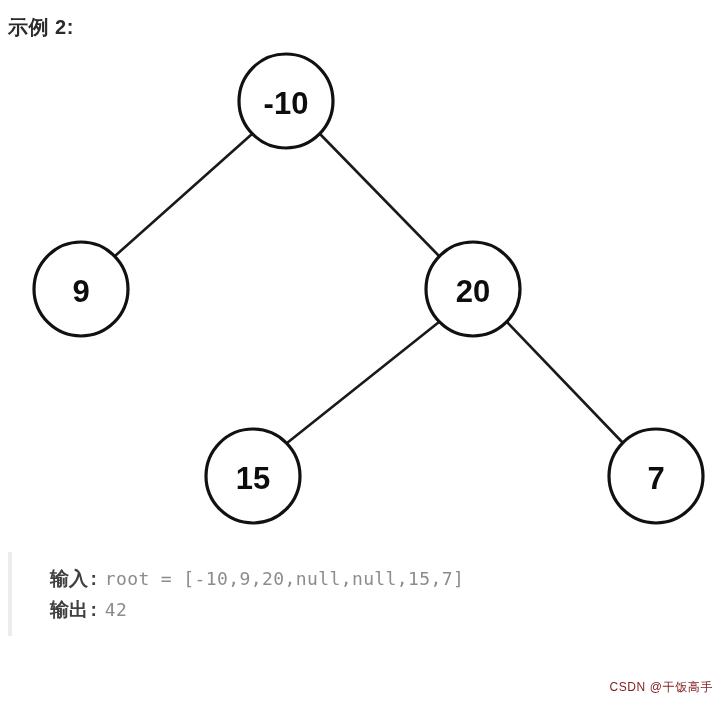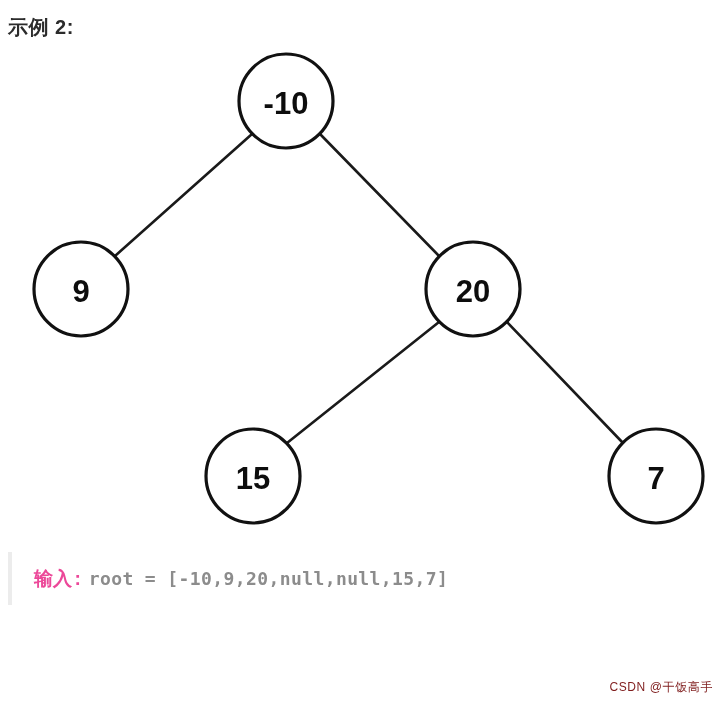--- a/index.html
+++ b/index.html
@@ -74,28 +74,28 @@
   }
   .desc-line {
     font-size: 19px;
     line-height: 29px;
     white-space: normal;
     word-break: break-word;
   }
   .desc-label {
     font-family: Liberation Mono, monospace;
     font-weight: bold;
-    color: #ec4899;
+    color: #404040;
+    margin-left: 16px;
   }
   .desc-value {
     font-family: "DejaVu Sans Mono", "Liberation Mono", monospace;
     color: #8c8c8c;
     font-size: 18px;
     letter-spacing: 0.4px;
-    font-weight: bold;
   }
 
   
   #watermark {
     position: absolute;
     right: 8px;
     bottom: 6px;
     font-size: 12px;
     color: #7f1d1d;
     letter-spacing: 0.6px;
@@ -145,17 +145,21 @@
   </svg>
 </div>
 
 <div id="description-block">
 
   <div class="desc-line">
     <span class="desc-label">输入:</span>
     <span class="desc-value">root = [-10,9,20,null,null,15,7]</span>
   </div>
 
+  <div class="desc-line">
+    <span class="desc-label">输出:</span>
+    <span class="desc-value">42</span>
+  </div>
 
 
 </div>
 
 <div id="watermark">CSDN @干饭高手</div>
 
 </body></html>

